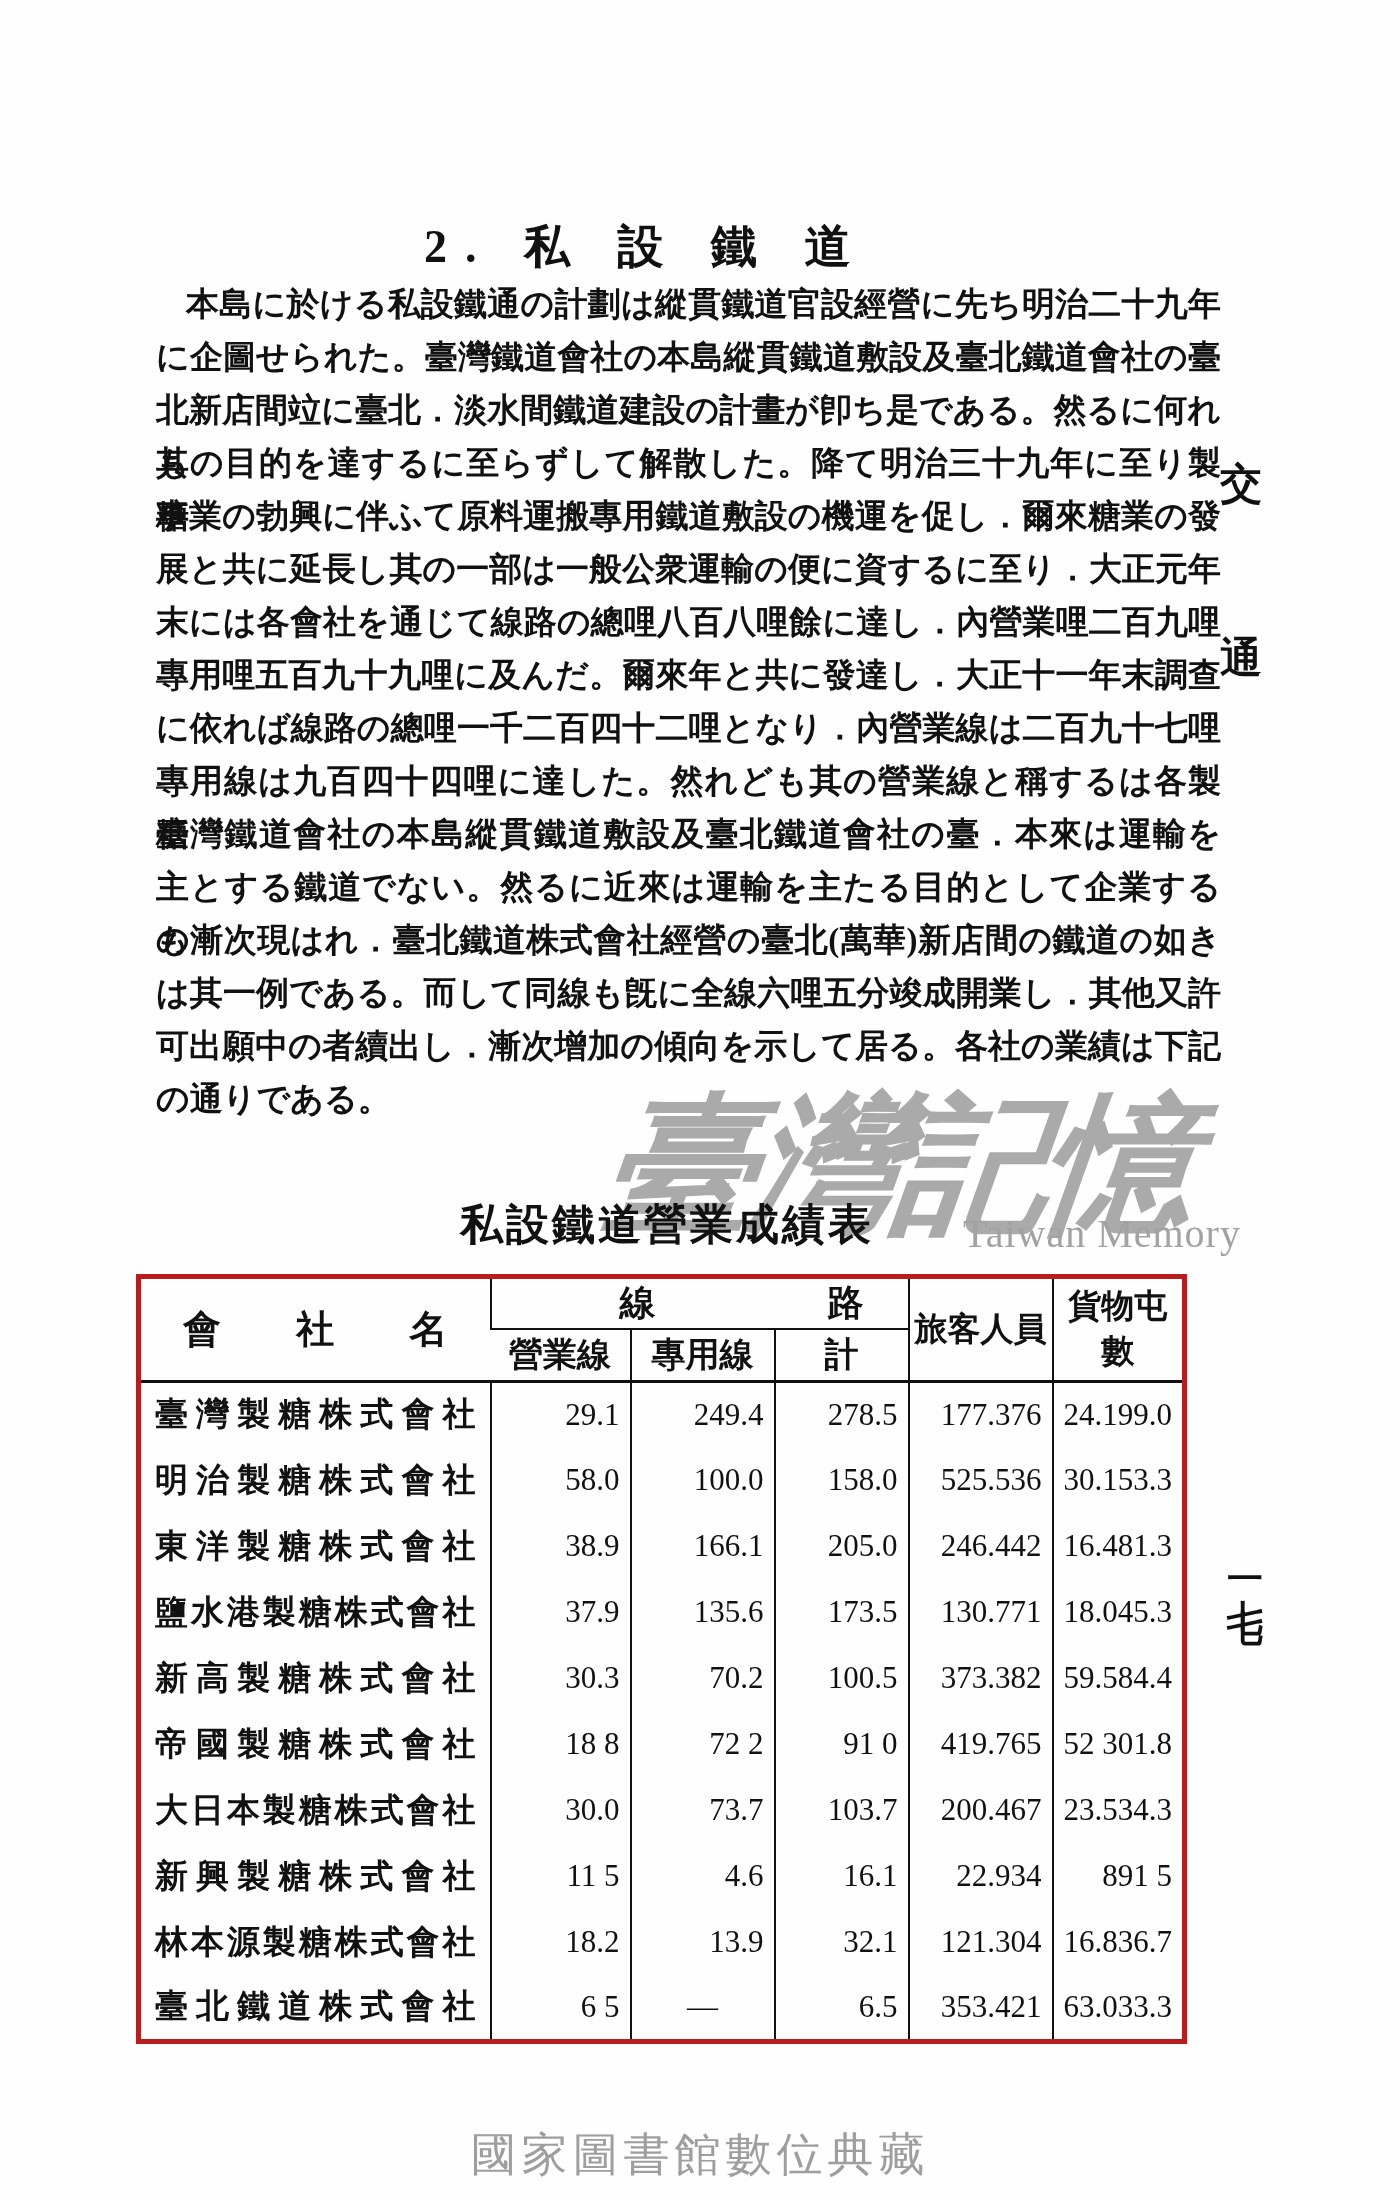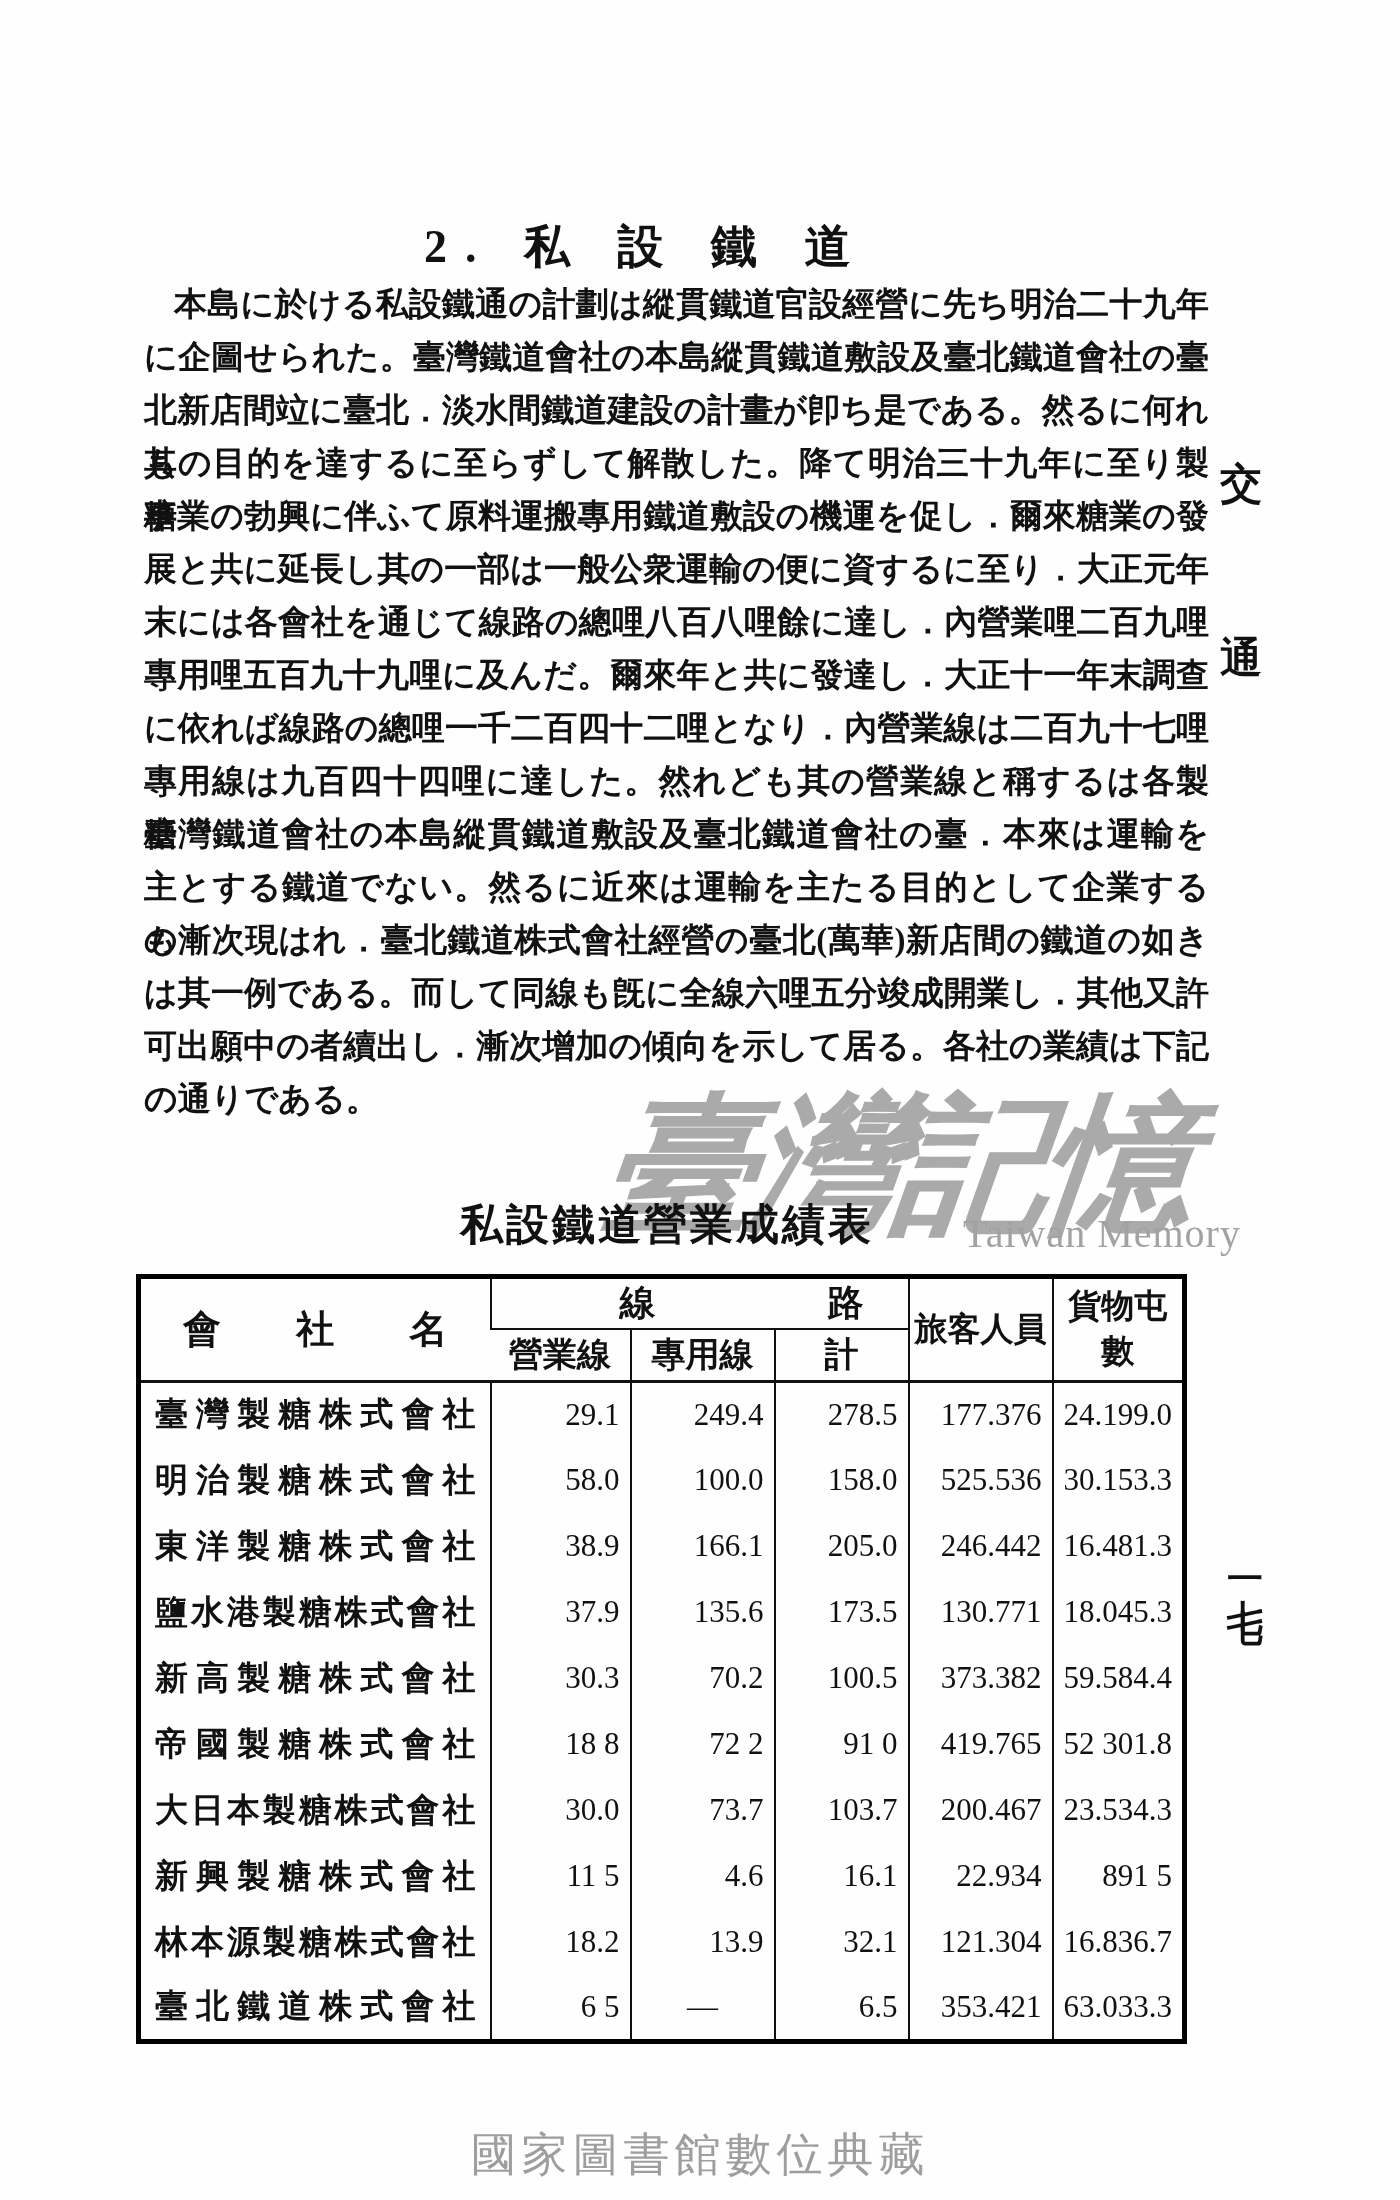--- a/index.html
+++ b/index.html
@@ -6,21 +6,21 @@
   .page {
     position:relative; width:1400px; height:2200px; margin:0 auto;
     background:#fefefe; color:#111;
     font-family:"Liberation Serif","DejaVu Serif",serif;
     overflow:hidden;
   }
   .doc-title {
     position:absolute; left:424px; top:216px;
     font-size:46px; font-weight:bold; letter-spacing:18px; white-space:nowrap;
   }
-  .body-text { position:absolute; left:144px; top:278px; width:1065px; }
+  .body-text { position:absolute; left:156px; top:278px; width:1065px; }
   .line {
     font-size:33px; line-height:53px; height:53px; font-weight:bold;
     text-align:justify; text-align-last:justify; overflow:visible;
   }
   .line.first { text-indent:30px; }
   .line.last  { text-align-last:left; }
   .margin-char { position:absolute; left:1220px; font-size:42px; font-weight:bold; }
   .margin-char.top { top:456px; }
   .margin-char.bottom { top:630px; }
   .watermark-main {
@@ -33,21 +33,21 @@
     position:absolute; left:920px; top:1210px;
     font-size:40px; color:#a2a2a2; letter-spacing:1px; white-space:nowrap;margin-left:43px;
   }
   .table-title {
     position:absolute; left:420px; top:1196px;
     font-size:43px; font-weight:bold; letter-spacing:3px; white-space:nowrap;margin-left:40px;
   }
   table.main-table {
     position:absolute; left:136px; top:1274px; width:1046px;
     border-collapse:collapse; table-layout:fixed;
-    border:5px solid #000000;
+    border:5px solid #b91c1c;
   }
   .main-table th, .main-table td { border-left:2px solid #111; padding:0; }
   .main-table th:first-child, .main-table td:first-child { border-left:none; }
   .main-table thead { border-bottom:3px solid #111; }
   .main-table thead tr.grp-row { height:46px; }
   .main-table thead tr.sub-row { height:52px; }
   .main-table tbody tr { height:66px; }
   th.company {
     font-size:38px; font-weight:bold;
     text-align:justify; text-align-last:justify; padding:0 42px;

